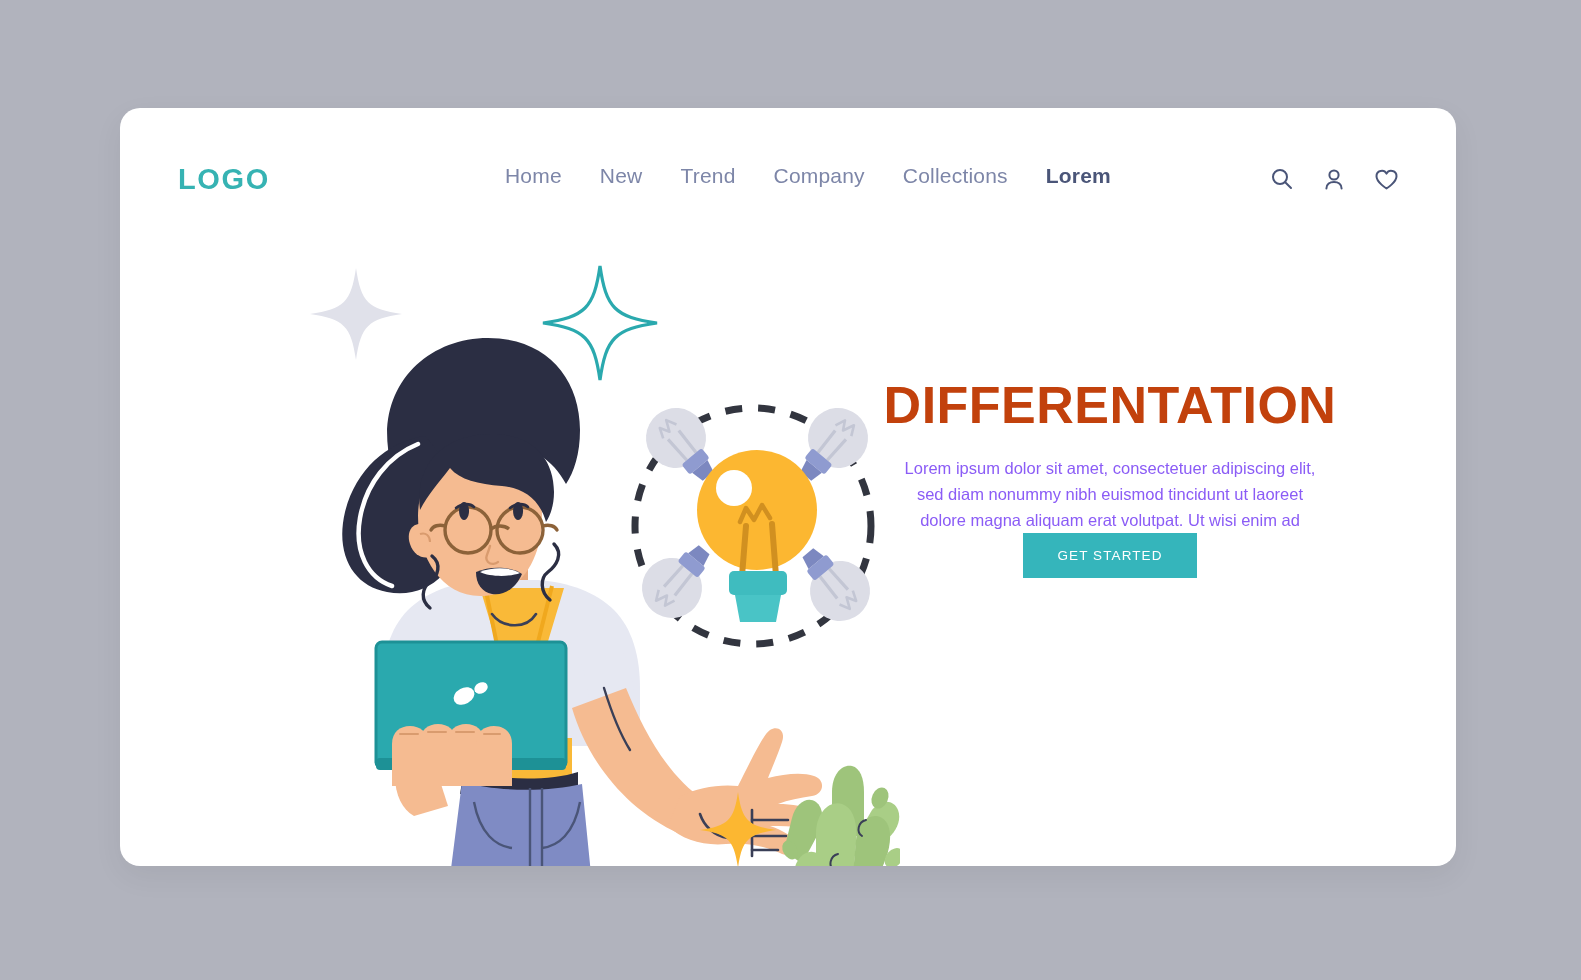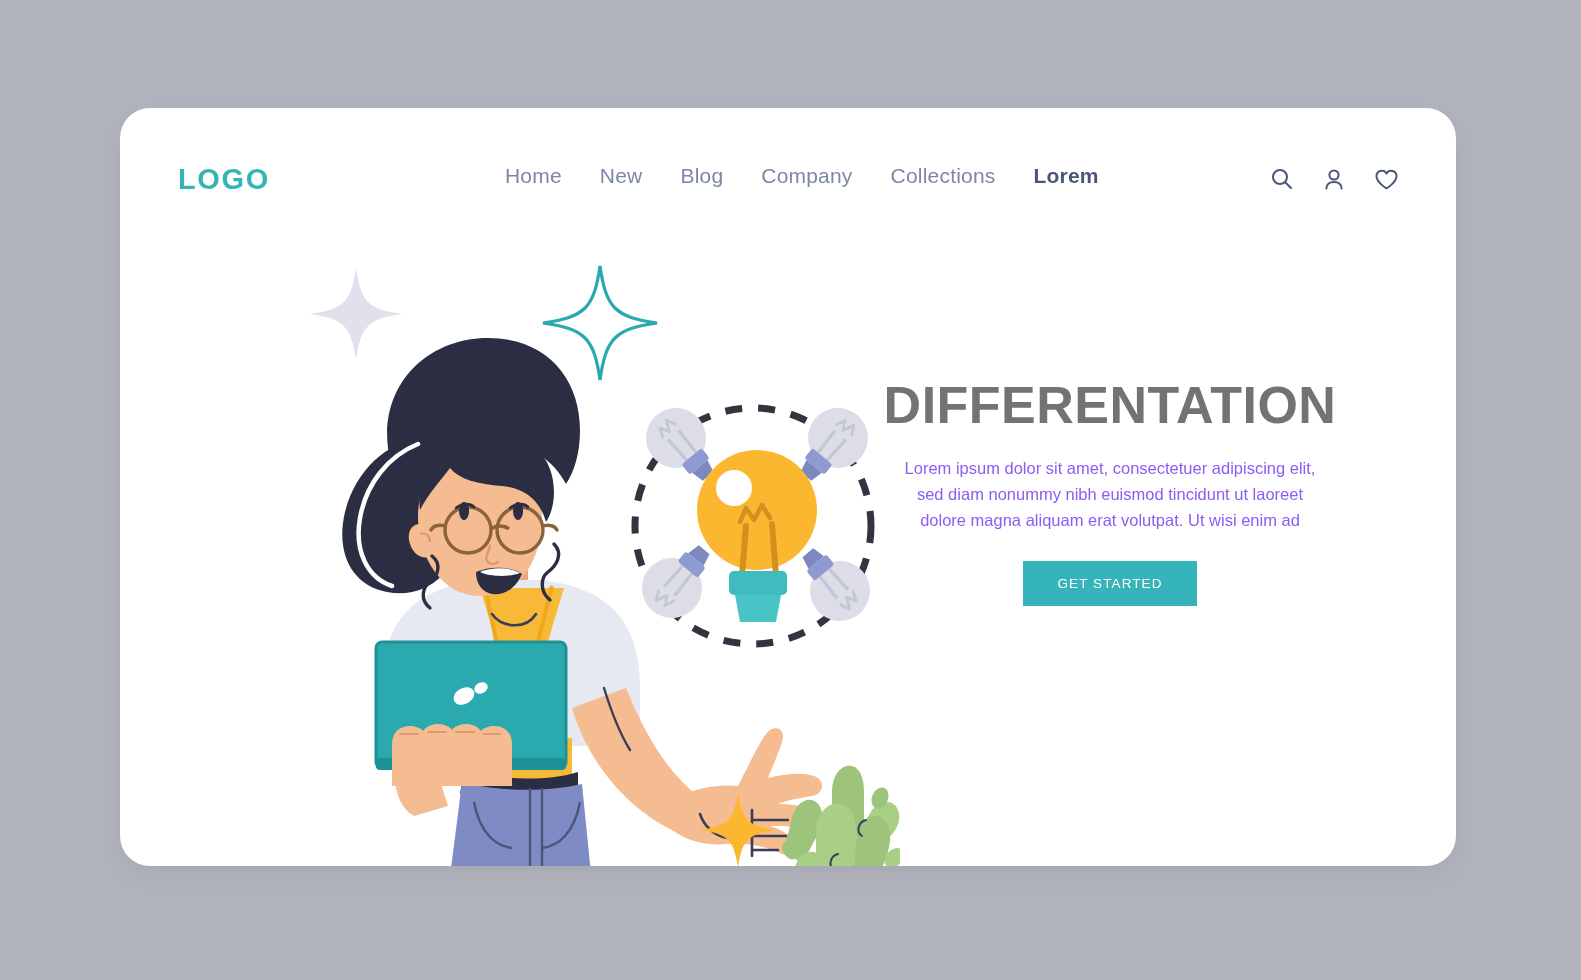--- a/index.html
+++ b/index.html
@@ -9,21 +9,21 @@
     font-family:"Liberation Sans", sans-serif;
     overflow:hidden;
   }
   #stage { position:relative; width:1581px; height:980px; }
 
   .card {
     position:absolute;
     left:120px; top:108px;
     width:1336px; height:758px;
     background:#ffffff;
-    border-radius:30px;
+    border-radius:20px;
     box-shadow:0 10px 30px rgba(0,0,0,0.06);
     overflow:hidden;
     text-decoration:underline;
   }
 
   
   .header {
     position:absolute; left:0; top:0; width:100%; height:150px;
   }
   .logo {
@@ -47,29 +47,28 @@
   }
   .icons svg { display:block; cursor:pointer; }
 
   
   .content {
     position:absolute; left:690px; top:270px;
     width:600px; text-align:center;
   }
   .headline {
     font-size:52px; font-weight:700; letter-spacing:0.5px;
-    color:#737373; line-height:1.05;
+    color:#c2410c; line-height:1.05;
   }
   .subtext {
     margin-top:22px;
     font-size:16.5px; line-height:1.58; color:#8b5cf6;
     width:420px; margin-left:auto; margin-right:auto;
   }
   .cta {
-    margin-top:28px;
     display:inline-block;
     background:#35b5bb; color:#ffffff;
     font-size:13.5px; letter-spacing:1.1px;
     padding:15px 34px; border:none; cursor:pointer;
   }
 
   
   .illus { position:absolute; left:60px; top:150px; width:720px; height:620px; }
   .illus svg { display:block; }
 </style>
@@ -79,21 +78,21 @@
 <div id="stage">
   <div class="card">
 
     <div class="header">
 
       <div class="logo">LOGO</div>
 
       <nav class="nav">
         <span class="nav-item">Home</span>
         <span class="nav-item">New</span>
-        <span class="nav-item">Blog</span>
+        <span class="nav-item">Trend</span>
         <span class="nav-item">Company</span>
         <span class="nav-item">Collections</span>
         <span class="nav-item active">Lorem</span>
       </nav>
 
       <div class="icons">
         <span>
           <svg width="26" height="26" viewBox="0 0 26 26" fill="none" stroke="#4a5578" stroke-width="2" stroke-linecap="round">
             <circle cx="11" cy="11" r="7"></circle>
               <line x1="16.2" y1="16.2" x2="22" y2="22"></line>

